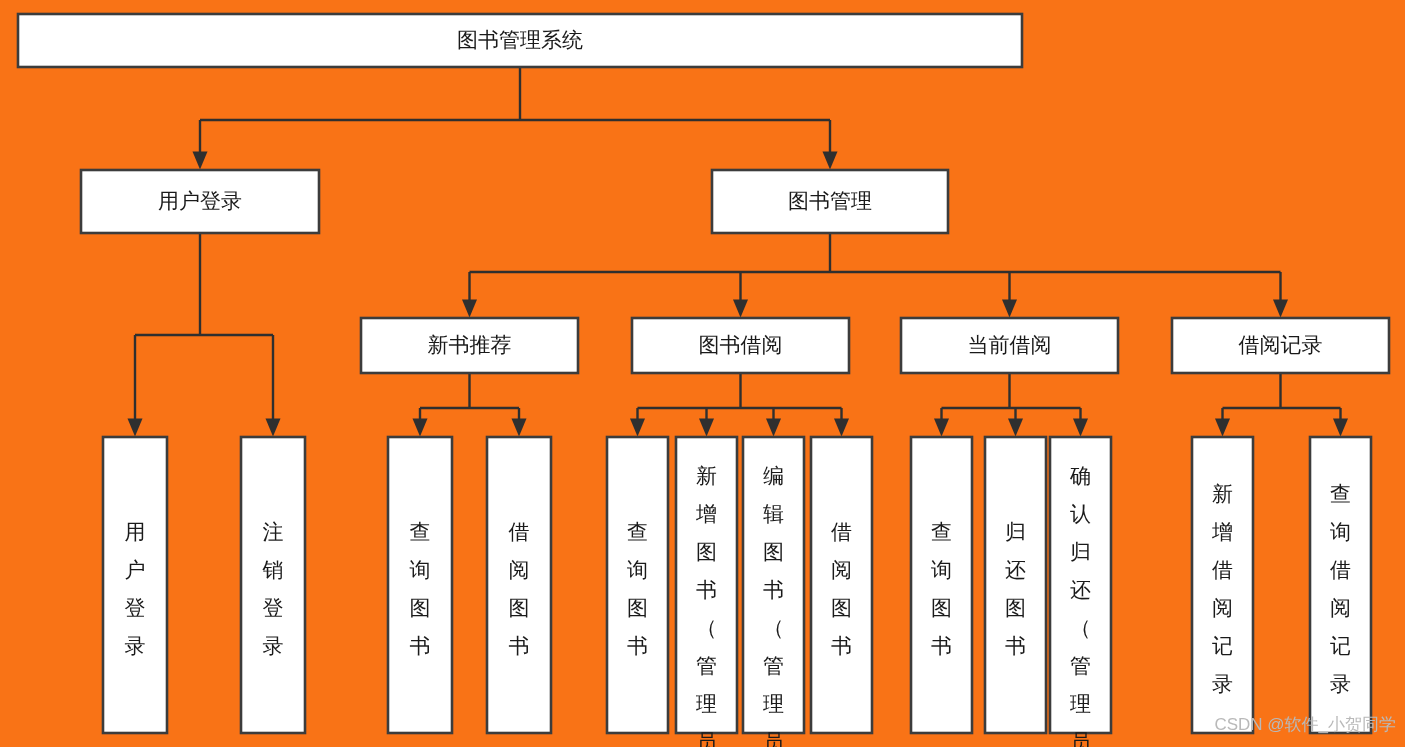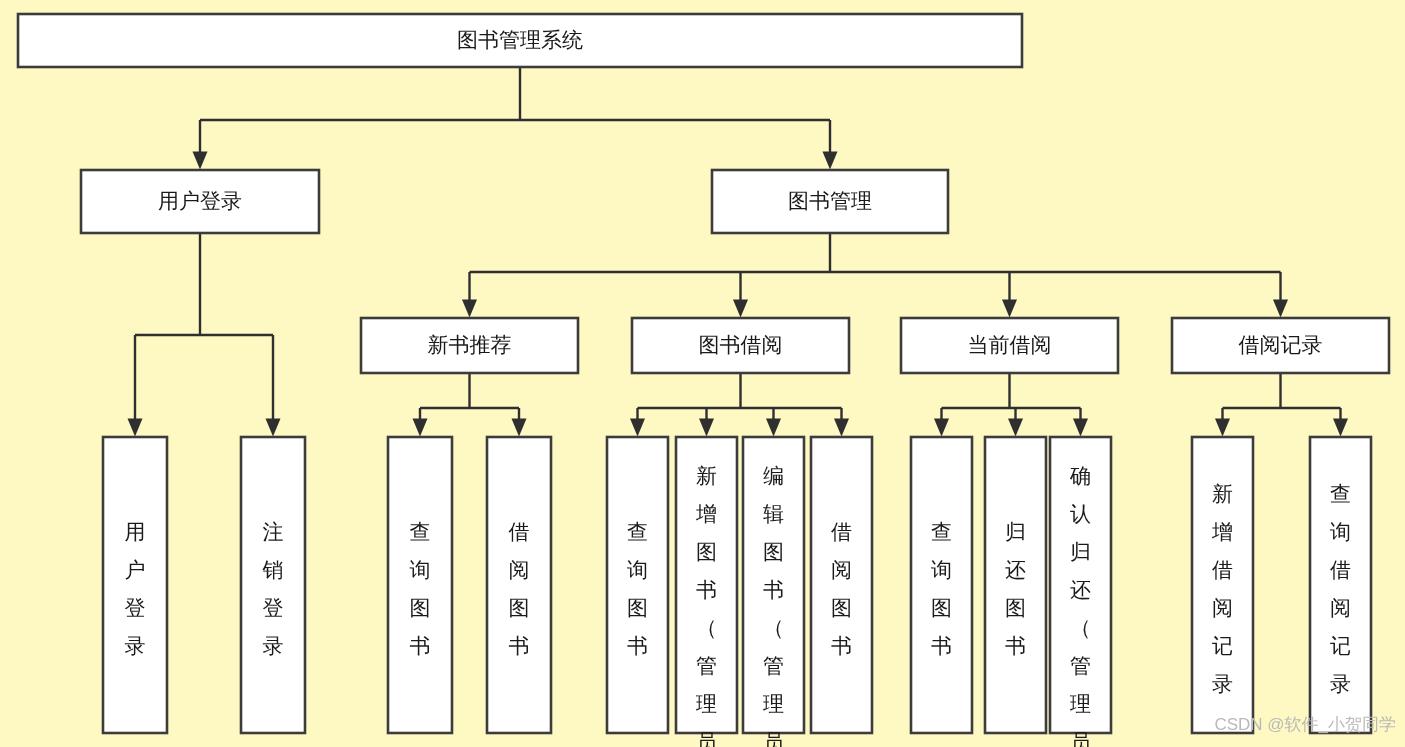--- a/index.html
+++ b/index.html
@@ -8,21 +8,21 @@
     padding: 0;
     background: #ffffff;
   }
   body {
     font-family: "Liberation Sans", "DejaVu Sans", sans-serif;
   }
   #diagram-root {
     position: relative;
     width: 1405px;
     height: 747px;
-    background: #fef9c3;
+    background: #f97316;
     overflow: hidden;
   }
   svg.tree-canvas {
     position: absolute;
     left: 0;
     top: 0;
     width: 1405px;
     height: 747px;
     display: block;
   }

